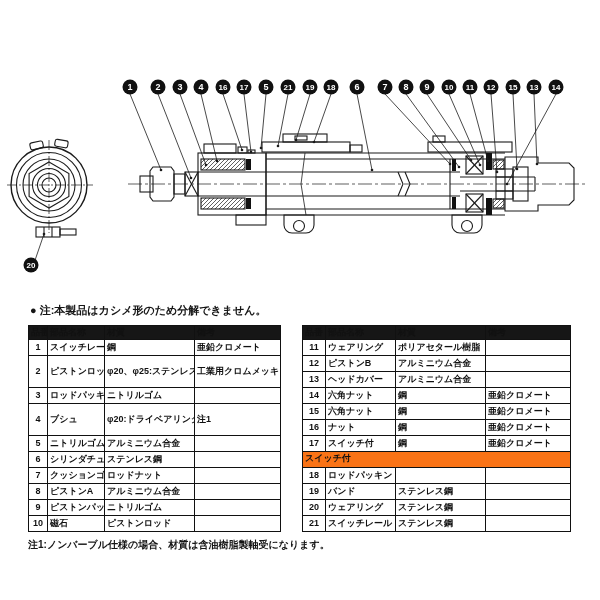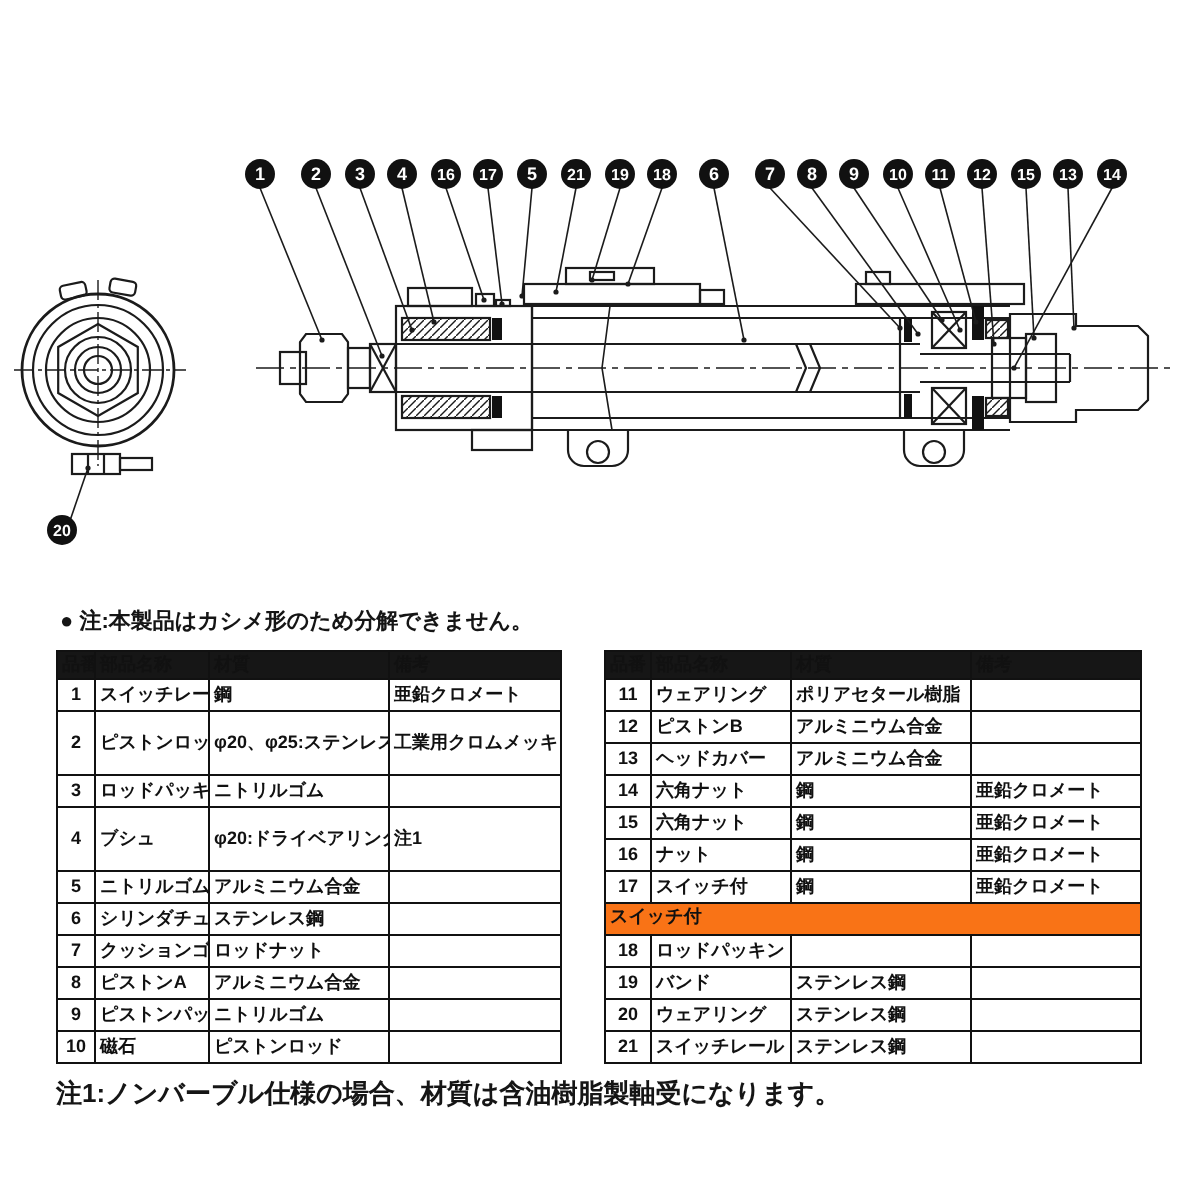--- a/index.html
+++ b/index.html
@@ -7,21 +7,21 @@
     width:600px;height:600px;position:relative;background:#ffffff;
     font-family:"Liberation Sans","DejaVu Sans",sans-serif;color:#111;
     overflow:hidden;
   }
   #diagram{position:absolute;left:0;top:0;}
   .note{
     position:absolute;font-size:11px;font-weight:bold;color:#151515;
     white-space:nowrap;letter-spacing:0px;
   }
   #note-top{left:30px;top:303px;}
-  #note-bottom{left:28px;top:538px;font-size:13px;}
+  #note-bottom{left:28px;top:538px;font-size:10px;}
   table.parts{
     position:absolute;border-collapse:collapse;table-layout:fixed;
     border:1.5px solid #111;background:#fff;
   }
   #left-table{left:28px;top:325px;width:252px;}
   #right-table{left:302px;top:325px;width:268px;}
   table.parts td{
     border:1px solid #111;font-size:9px;font-weight:bold;color:#111;
     padding:0 2px;line-height:1.15;overflow:hidden;vertical-align:middle;
     white-space:nowrap;

